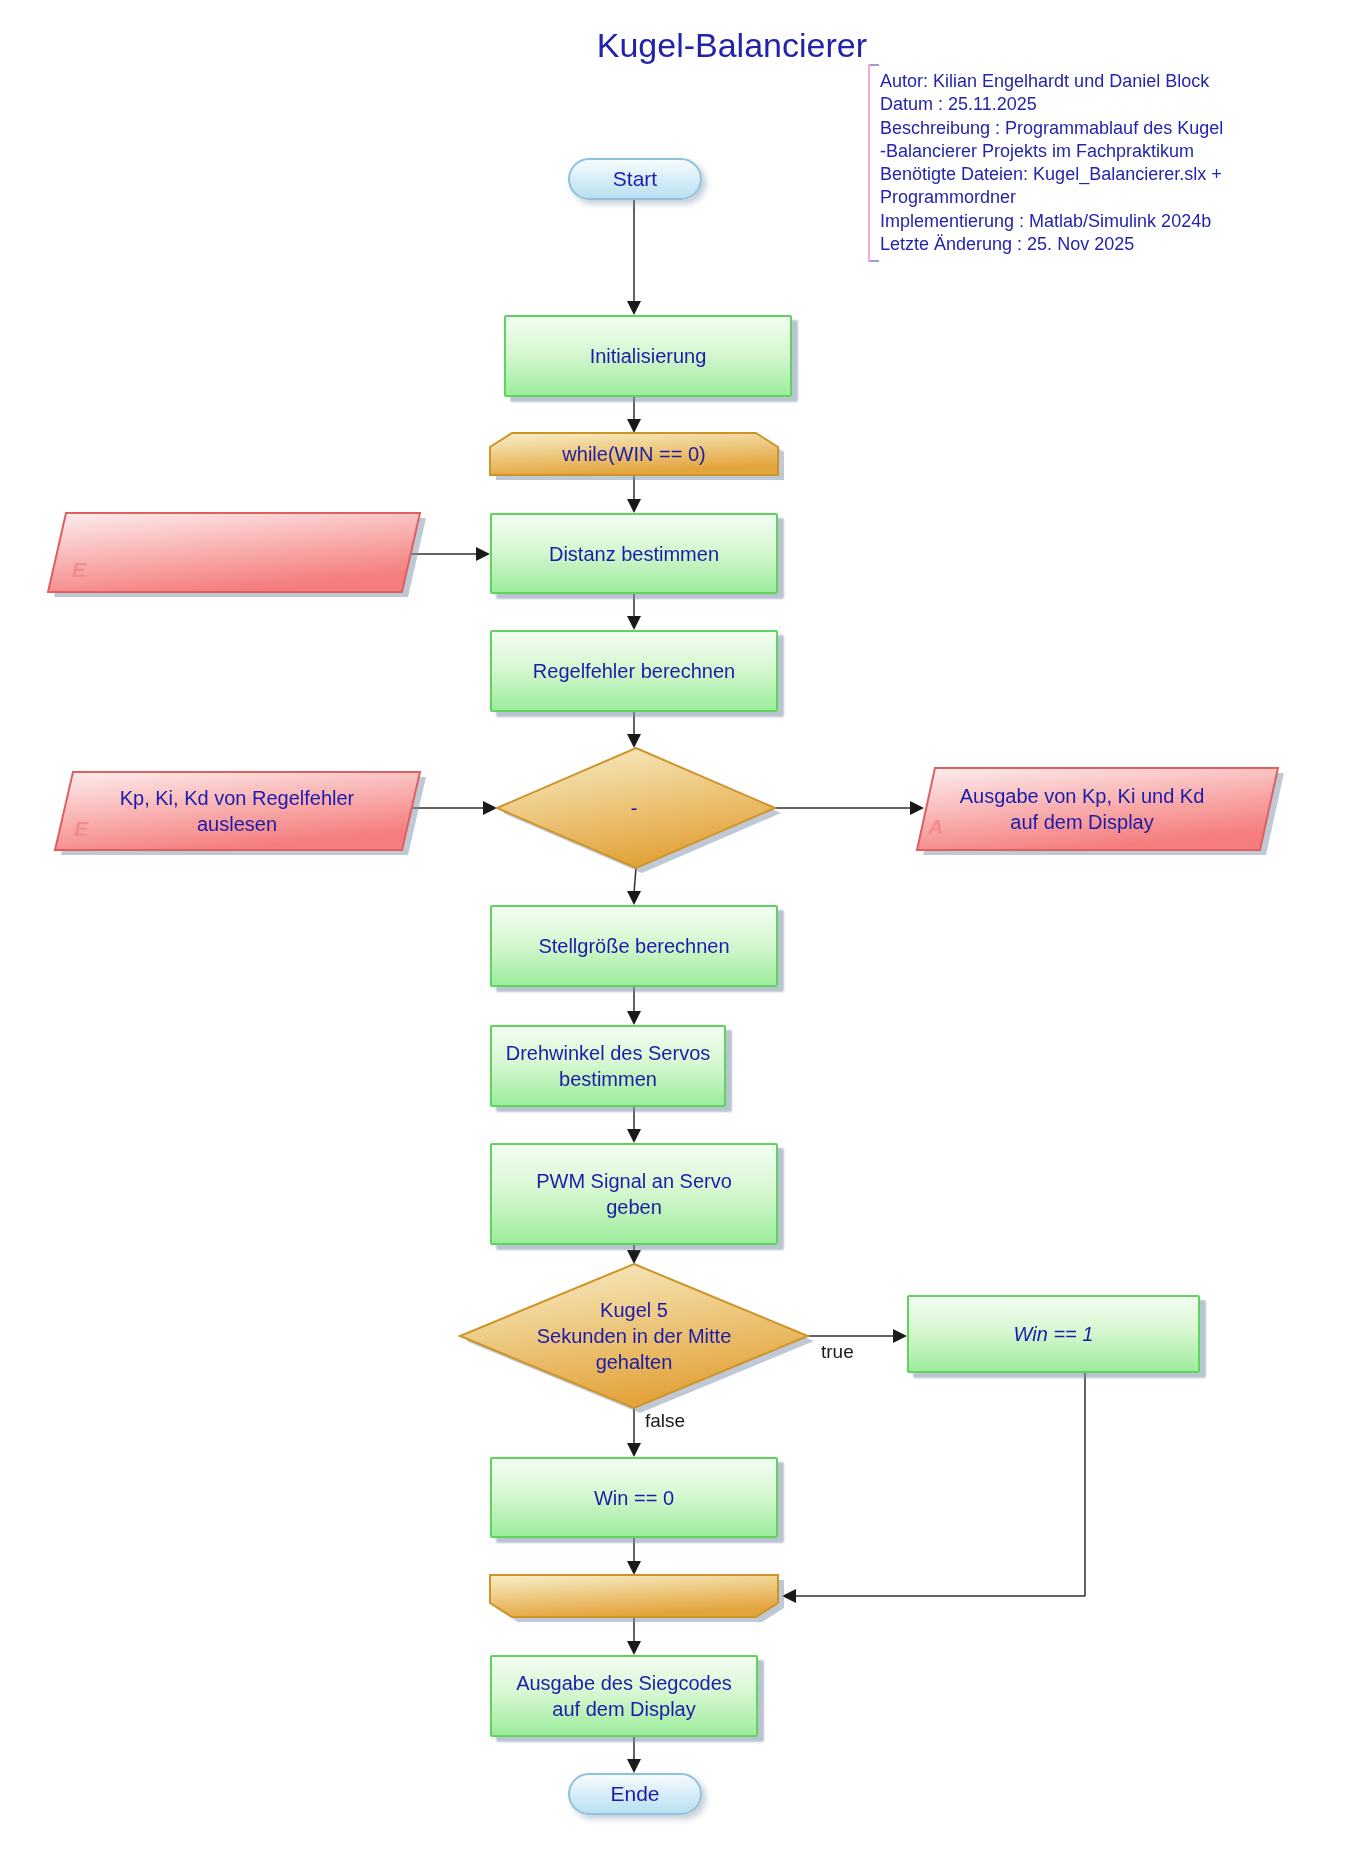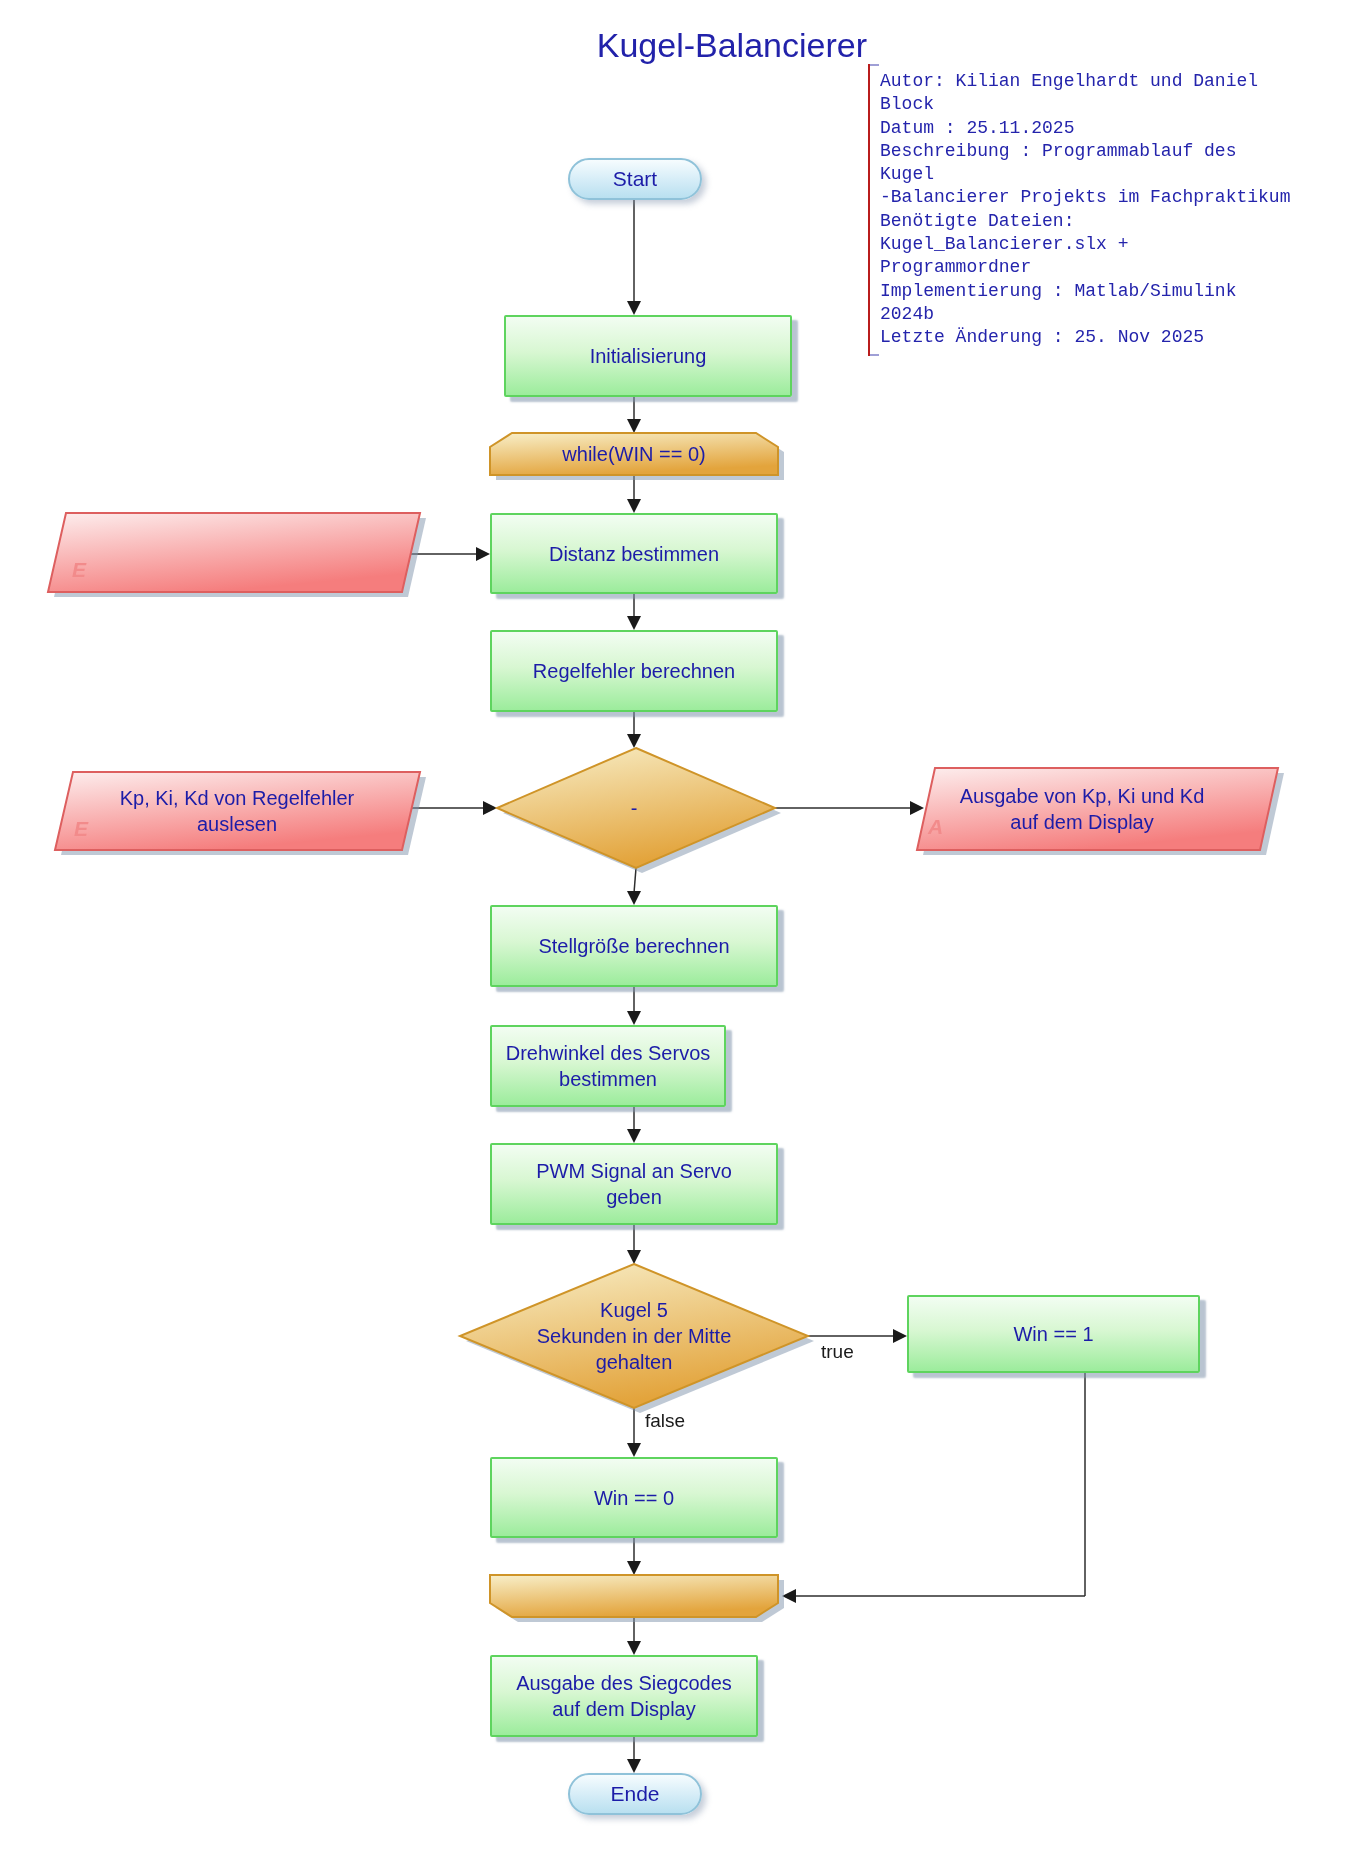--- a/index.html
+++ b/index.html
@@ -4,21 +4,21 @@
 <style>
   html,body{margin:0;padding:0;background:#ffffff;}
   #canvas{position:relative;width:1350px;height:1851px;background:#ffffff;overflow:hidden;
           font-family:"Liberation Sans",sans-serif;}
   #shapes{position:absolute;left:0;top:0;z-index:1;}
   .txt{color:#1c1ca8;}
   .page-title{position:absolute;left:467px;top:26px;width:400px;text-align:right;
           font-size:34px;color:#2222aa;z-index:3;}
   
   .annotation{position:absolute;left:868px;top:64px;width:420px;padding:6px 0 6px 10px;
-          border-left:2px solid #b91c1c;z-index:3;font-family:Liberation Mono, monospace;}
+          border-left:2px solid #f9a8d4;z-index:3;}
   .annotation:before,.annotation:after{content:"";position:absolute;left:0;width:9px;height:2px;background:#9f9fd6;}
   .annotation:before{top:0;}
   .annotation:after{bottom:0;}
   .annotation .ann-line{font-size:18px;line-height:23.3px;color:#2424ac;}
   
   .process{position:absolute;box-sizing:border-box;
           background:linear-gradient(180deg,#f2fdf2 0%,#d8f7d2 45%,#9cec9c 100%);
           border:2px solid #5ed45e;border-radius:2px;
           box-shadow:6px 5px 2px rgba(128,147,172,0.55);
           display:flex;flex-direction:column;align-items:center;justify-content:center;
@@ -147,25 +147,25 @@
   <div class="process txt" style="left:490px;top:630px;width:288px;height:82px;">
     <span>Regelfehler berechnen</span>
   </div>
   <div class="process txt" style="left:490px;top:905px;width:288px;height:82px;">
     <span>Stellgröße berechnen</span>
   </div>
   <div class="process txt" style="left:490px;top:1025px;width:236px;height:82px;">
     <span>Drehwinkel des Servos</span>
     <span>bestimmen</span>
   </div>
-  <div class="process txt" style="left:490px;top:1143px;width:288px;height:82px;justify-content:center;">
+  <div class="process txt" style="left:490px;top:1143px;width:288px;height:102px;justify-content:center;">
     <span>PWM Signal an Servo</span>
     <span>geben</span>
   </div>
-  <div class="process txt" style="left:907px;top:1295px;width:293px;height:78px;">
+  <div class="process txt" style="left:907px;top:1295px;width:293px;height:78px;font-style:italic;">
     <span>Win == 1</span>
   </div>
   <div class="process txt" style="left:490px;top:1457px;width:288px;height:81px;">
     <span>Win == 0</span>
   </div>
   <div class="process txt" style="left:490px;top:1655px;width:268px;height:82px;">
     <span>Ausgabe des Siegcodes</span>
     <span>auf dem Display</span>
   </div>
 

